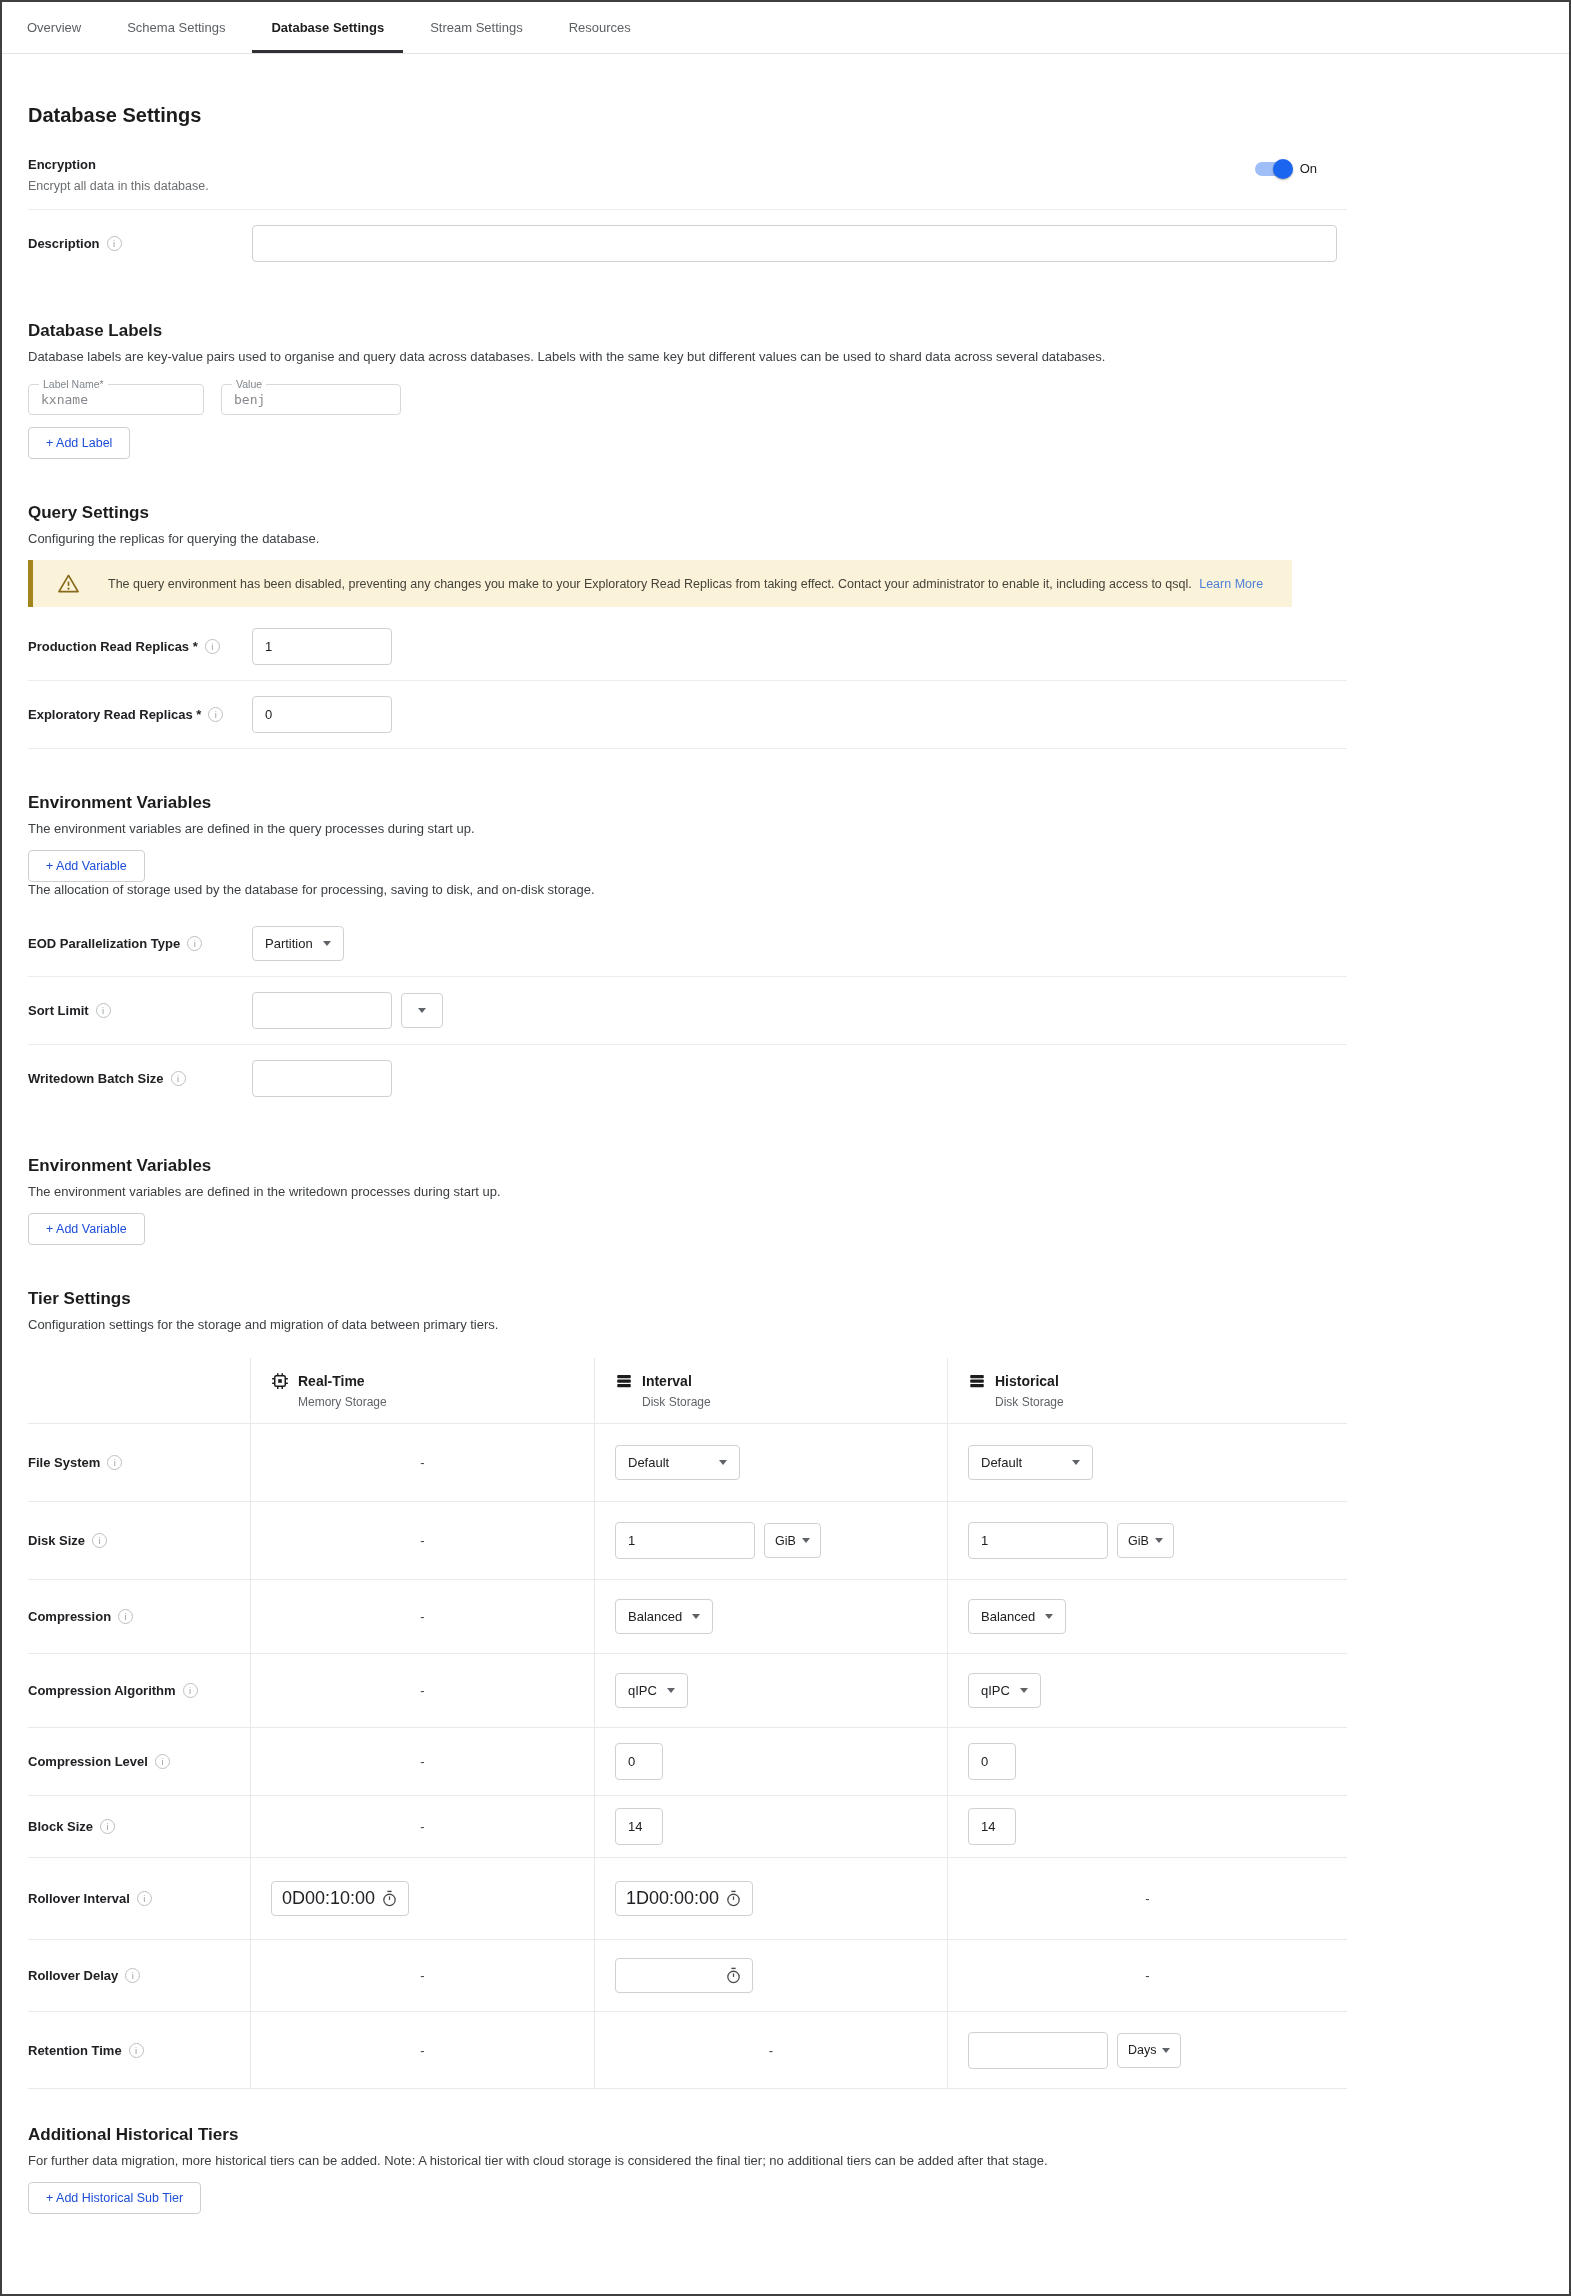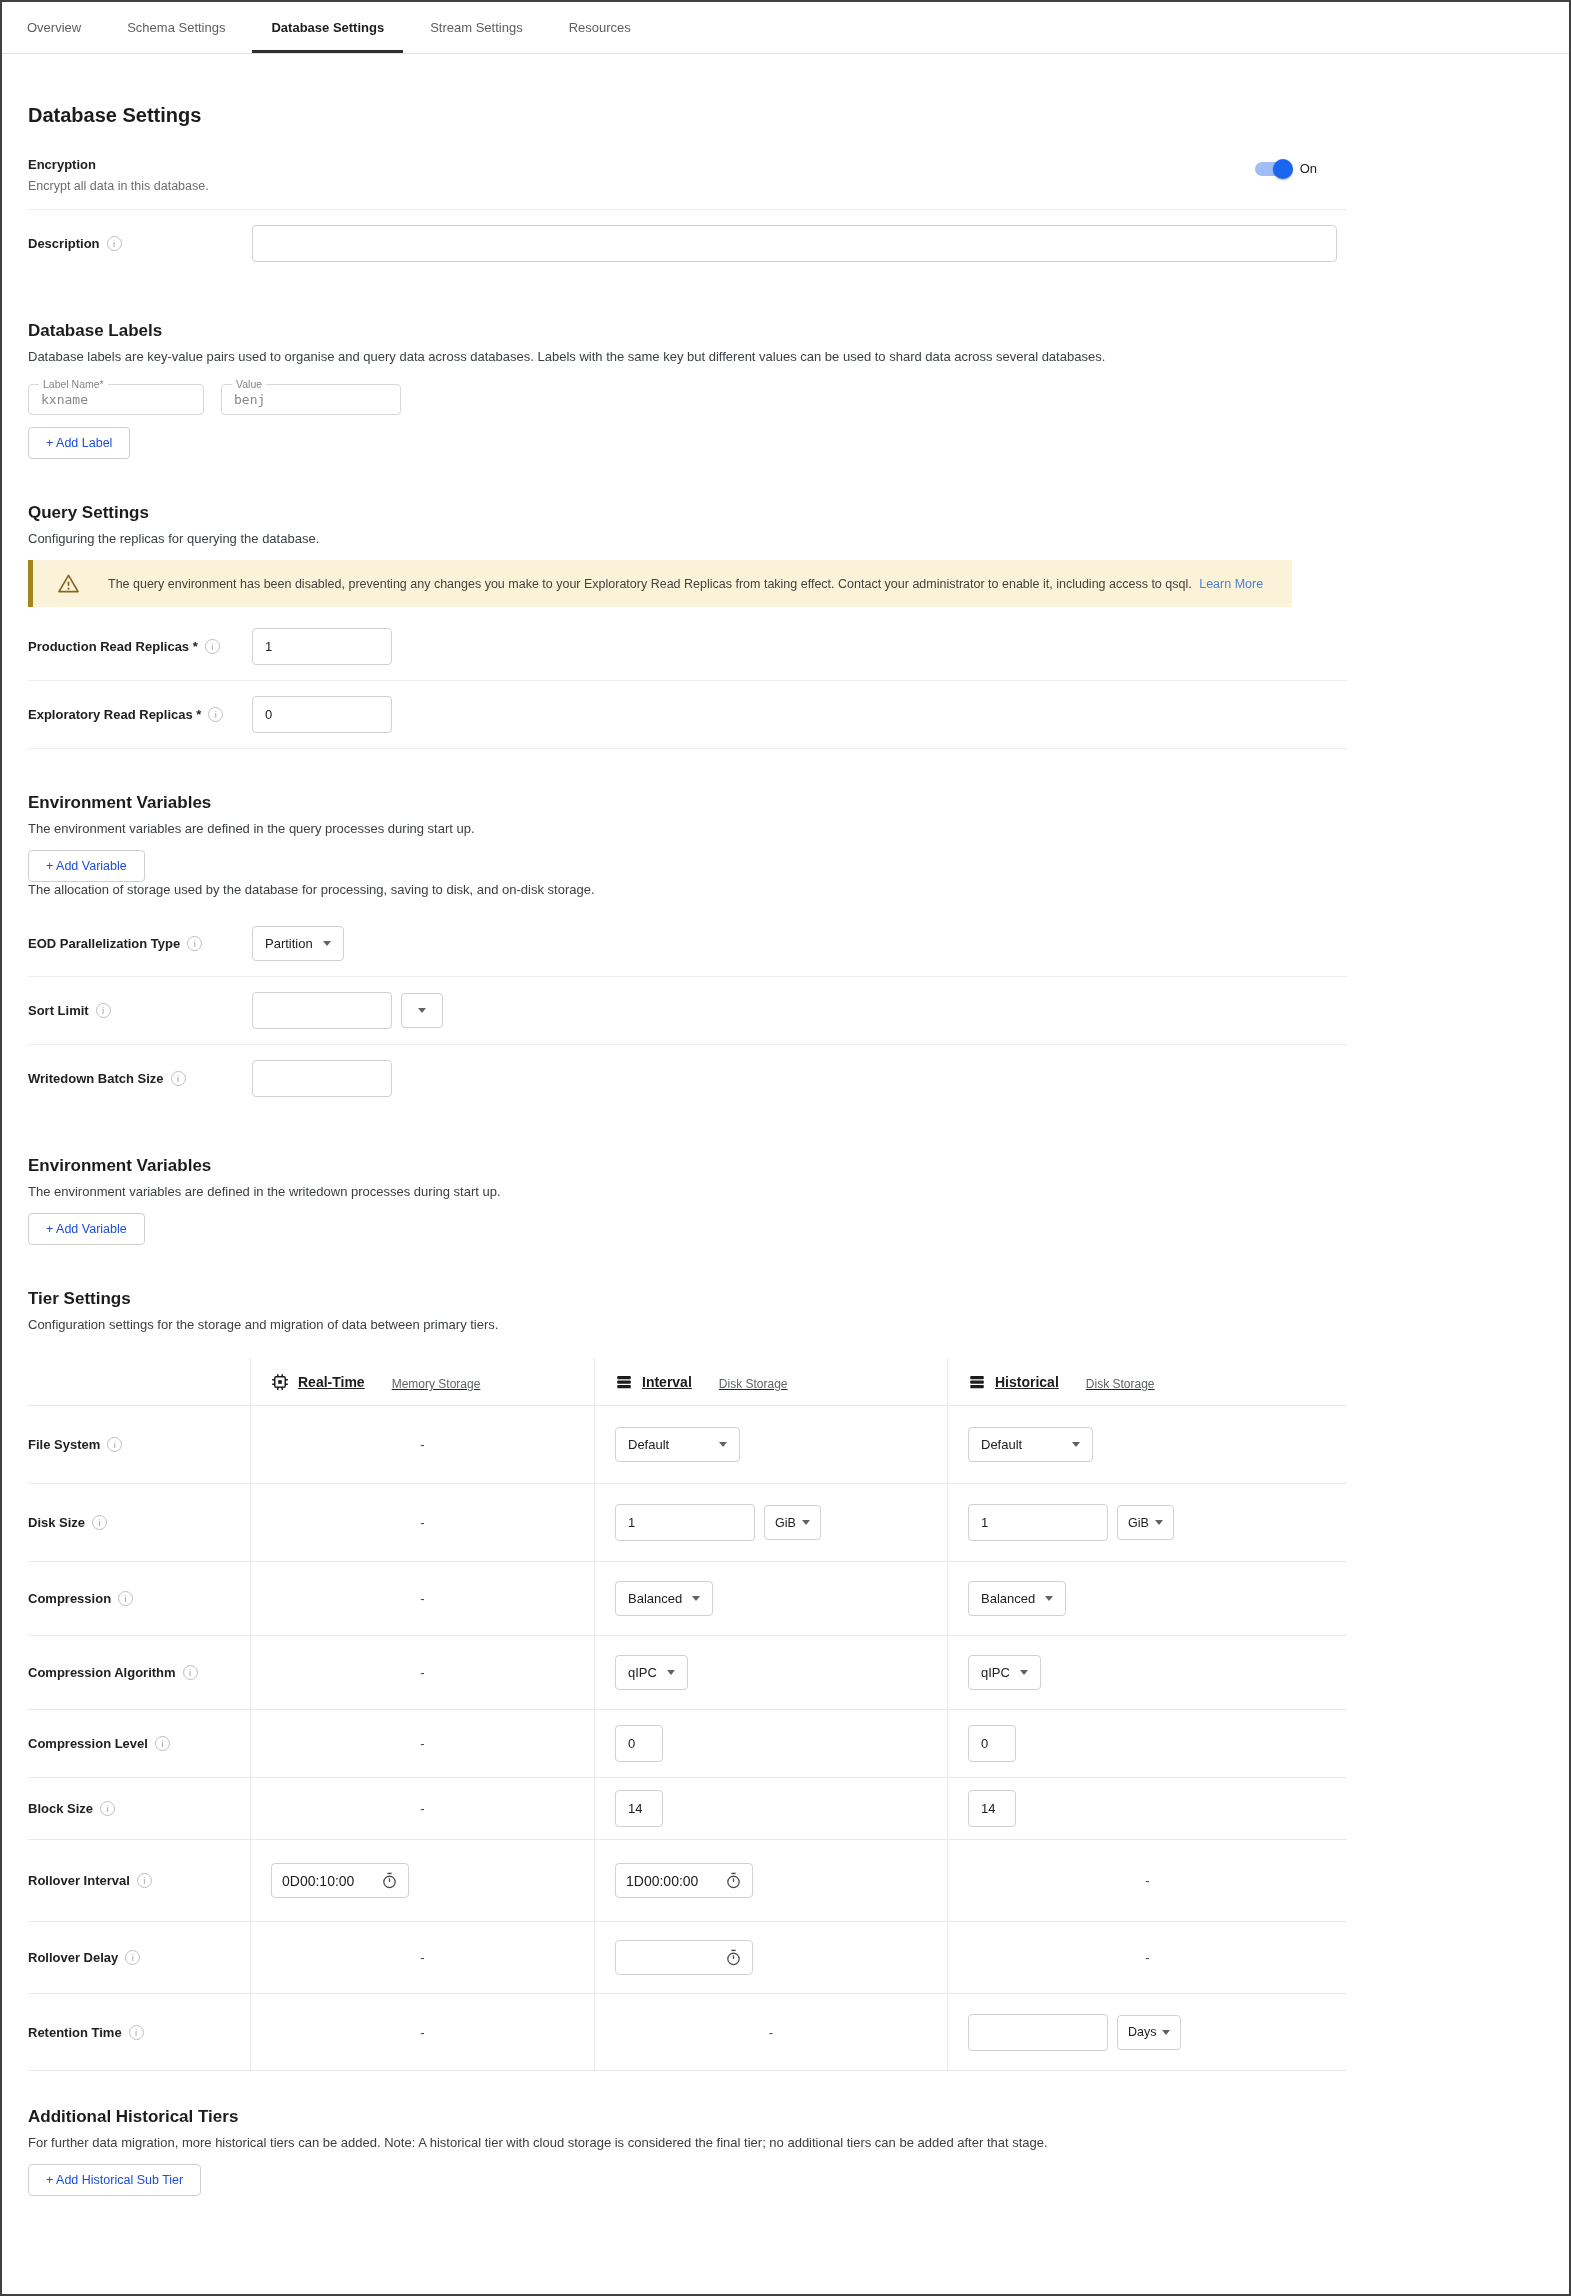--- a/index.html
+++ b/index.html
@@ -55,25 +55,25 @@
   .caret { width:0; height:0; border-left:4.5px solid transparent; border-right:4.5px solid transparent; border-top:5.5px solid #5f6368; display:inline-block; }
   .dd-only { width:42px; height:35px; justify-content:center; margin-left:9px; }
   
   .tier-table { display:grid; grid-template-columns:222px 344px 353px 400px; margin-top:26px; }
   .tt-cell { border-top:1px solid #e9e9e9; display:flex; align-items:center; padding-left:20px; }
   .tt-cell.first-col { padding-left:0; }
   .tt-cell.vline { border-left:1px solid #e9e9e9; }
   .tt-cell.center { justify-content:center; padding-left:0; color:#3c4043; font-size:13px; }
   .tt-cell.bottom { border-bottom:1px solid #e9e9e9; }
   .tt-head { border-top:none; align-items:flex-start; padding-top:14px; padding-bottom:14px; }
-  .tt-head-inner { display:flex; flex-direction:row;text-decoration:underline; }
+  .tt-head-inner { display:flex; flex-direction:column; }
   .tt-head-title { display:flex; align-items:center; gap:9px; font-size:14px; font-weight:700; color:#1c1c1e; }
   .tt-head-sub { font-size:12px; color:#5f6368; margin:5px 0 0 27px; }
   .tt-label { font-size:13px; font-weight:700; display:flex; align-items:center; }
-  .rollover-input { display:inline-flex; align-items:center; justify-content:space-between; width:138px; height:35px; border:1px solid #cfd1d3; border-radius:4px; padding:0 10px; font-size:14px; color:#202124; background:#fff; }
+  .rollover-input { display:inline-flex; align-items:center; justify-content:space-between; width:138px; height:35px; border:1px solid #cfd1d3; border-radius:4px; padding:0 10px; font-size:18px; color:#202124; background:#fff; }
   .sel-default { width:125px;gap:44px; }
   .unit-btn { margin-left:9px; height:35px; gap:6px; padding:0 10px; font-size:12.5px; }
   .tiny-input { width:48px; }
   .small-input { width:140px; }
   
   .rh-78 { min-height:78px; } .rh-74 { min-height:74px; } .rh-68 { min-height:68px; }
   .rh-62 { min-height:62px; } .rh-82 { min-height:82px; } .rh-72 { min-height:72px; }
   .icon-svg { flex-shrink:0; }
 </style>
 </head>

